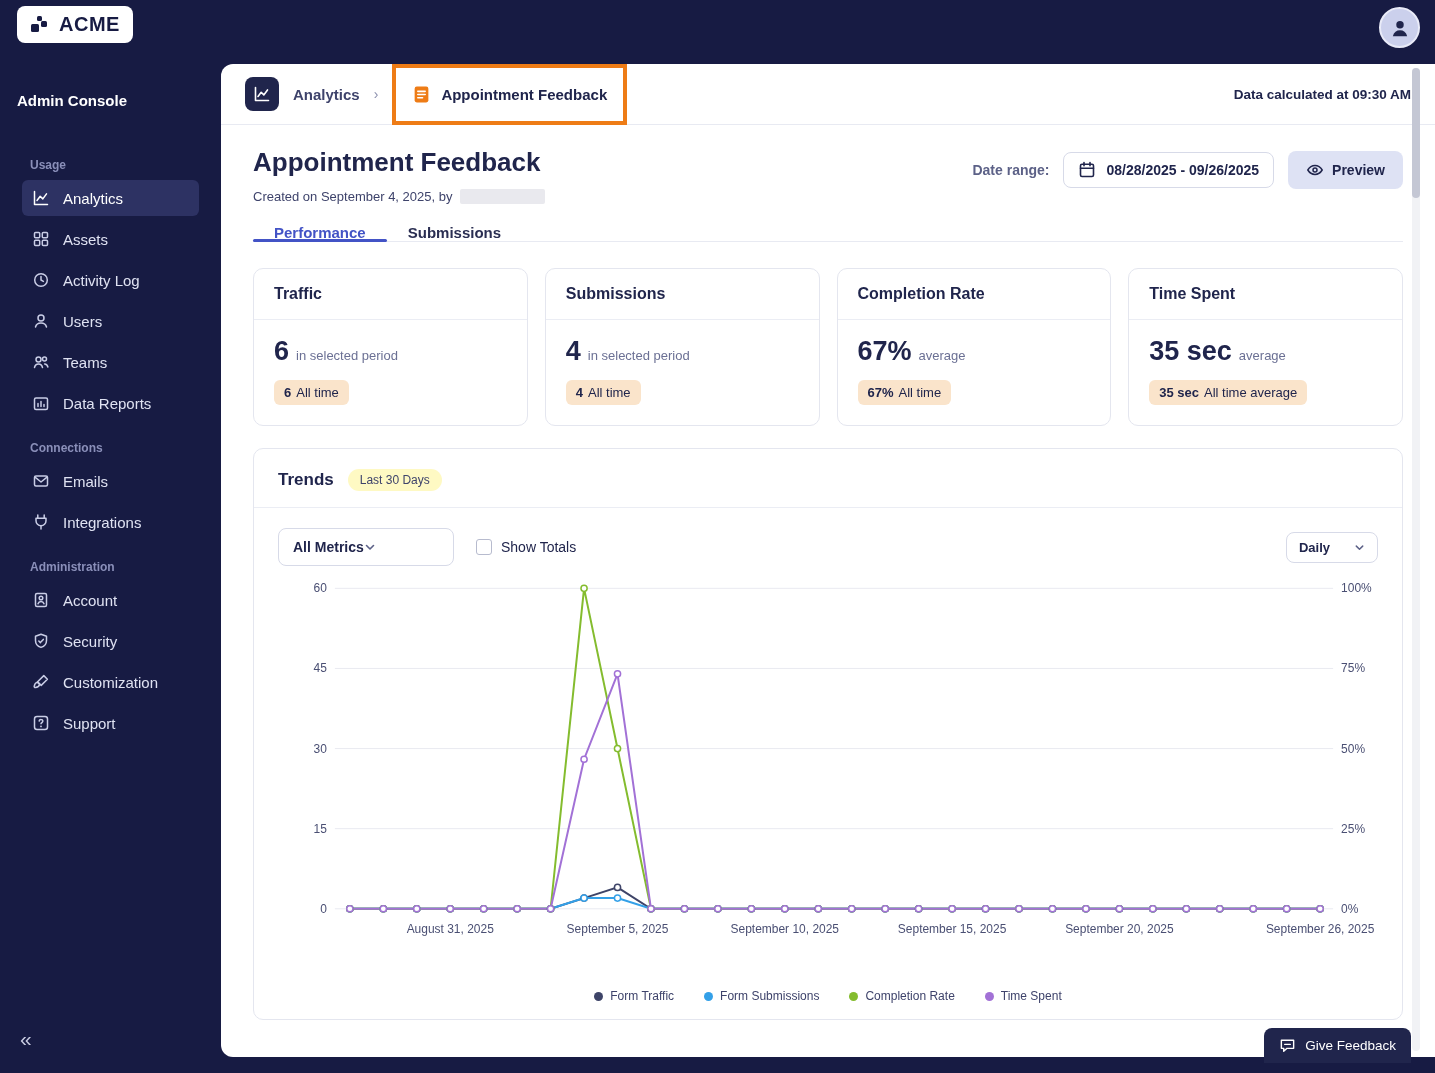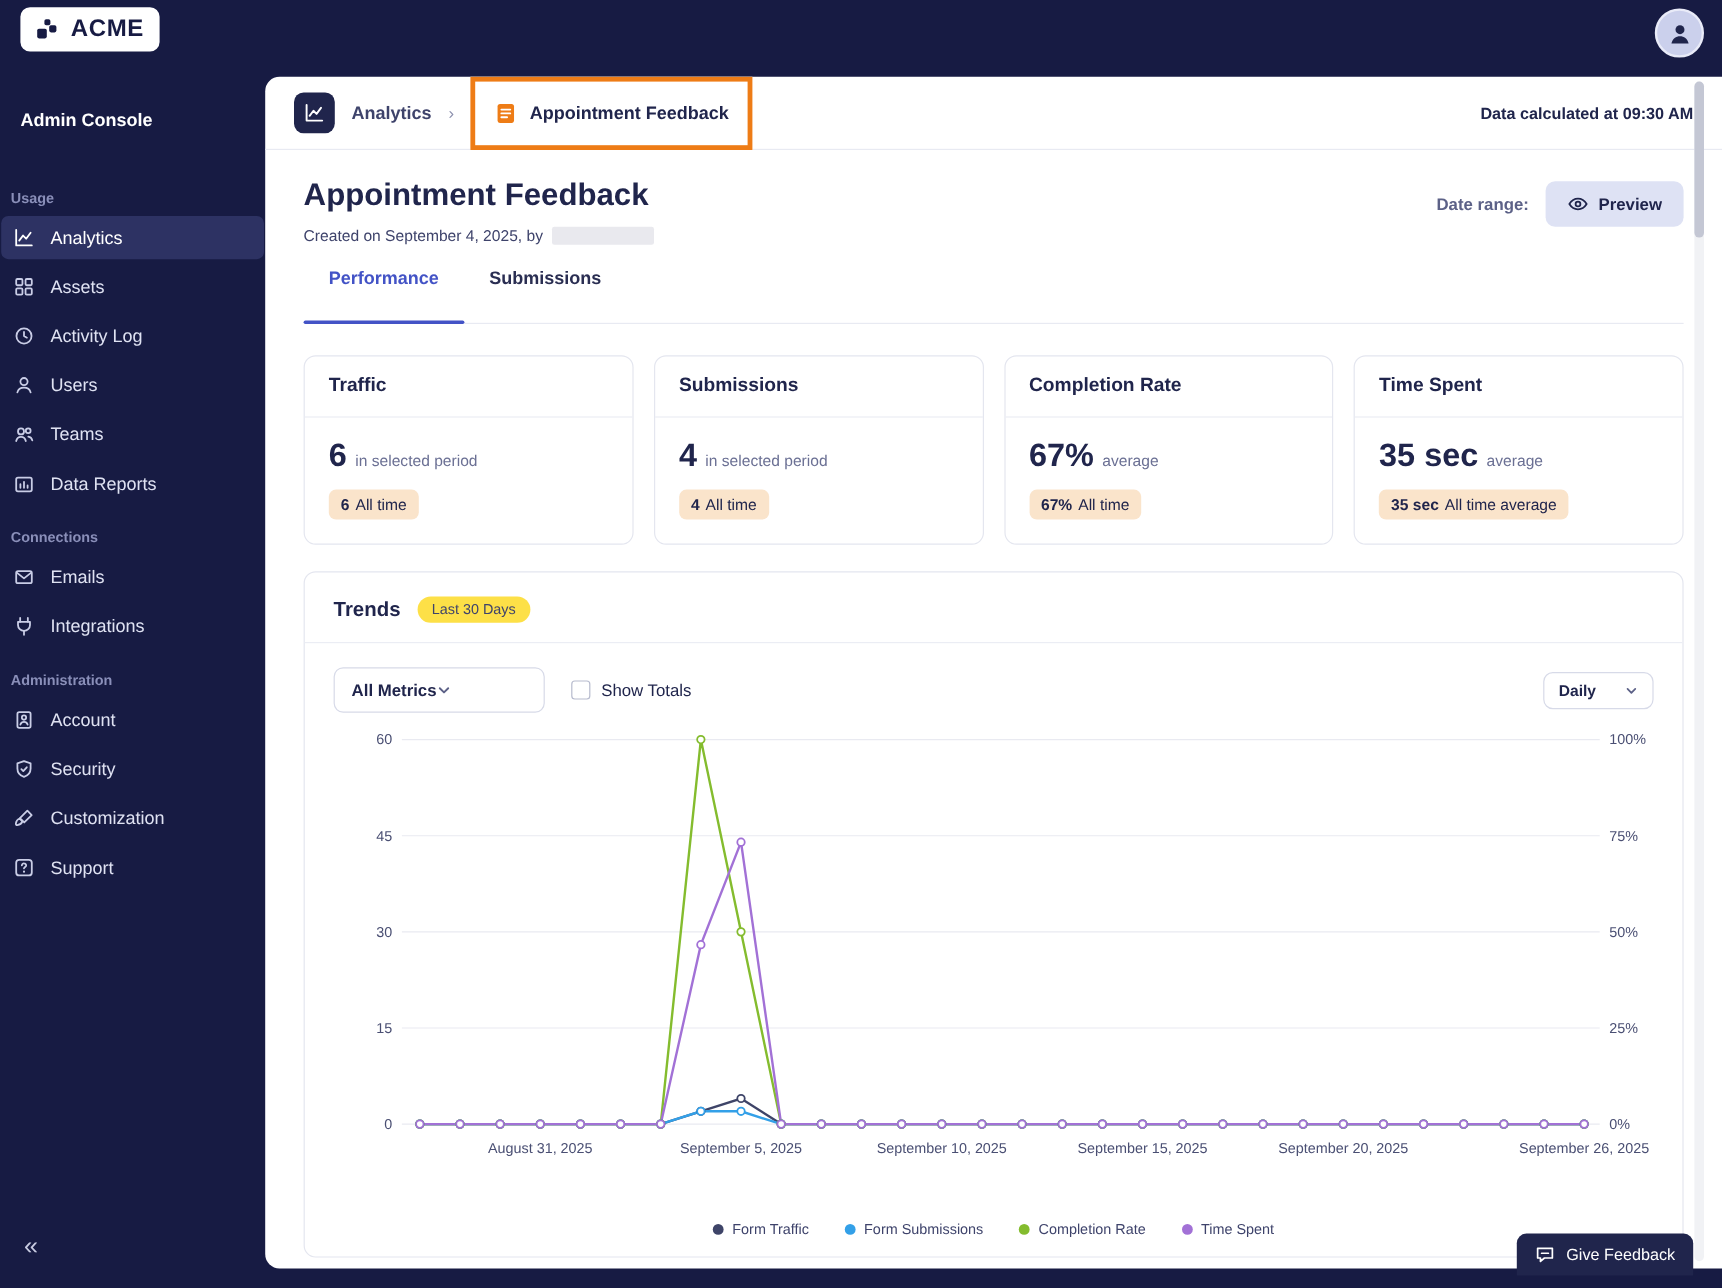--- a/index.html
+++ b/index.html
@@ -10,21 +10,21 @@
     font-family: "Liberation Sans", sans-serif;
     overflow: hidden;
     color: #20254C;
   }
   
   .sidebar { position:absolute; left:0; top:0; width:221px; height:100%; }
   .logo { position:absolute; left:17px; top:6px; background:#fff; border-radius:8px;
           padding:7px 13px; display:flex; align-items:center; gap:7px; cursor:pointer; }
   .logo-text { color:#171B43; font-weight:bold; font-size:20px; letter-spacing:.5px; }
   .console-title { position:absolute; left:17px; top:92px; color:#fff; font-size:15px; font-weight:bold; }
-  .nav { position:absolute; top:138px; left:0; right:0; padding:0 1px; }
+  .nav { position:absolute; top:138px; left:0; right:0; padding:0 22px; }
   .nav-label { color:#8A8FB9; font-size:12px; font-weight:bold; margin:20px 8px 8px; }
   .nav-item { display:flex; align-items:center; gap:13px; padding:9px 10px; margin-bottom:5px;
               color:#DFE2F2; font-size:15px; border-radius:6px; cursor:pointer; }
   .nav-item svg { color:#C9CDE6; flex:0 0 auto; }
   .nav-item.active { background:#2D3263; color:#fff; }
   .nav-item.active svg { color:#fff; }
   .collapse { position:absolute; left:20px; bottom:22px; font-size:21px; color:#C9CCE2; cursor:pointer; }
   
   .avatar { position:absolute; top:7px; right:15px; width:41px; height:41px; border-radius:50%;
             background:#CBD0EC; border:2px solid #E9EBF8; display:flex; align-items:center;
@@ -48,40 +48,40 @@
   .created-row { margin-top:11px; font-size:13px; color:#3E436B; display:flex; align-items:center; gap:8px; }
   .redacted { width:85px; height:15px; background:#E9E9EE; border-radius:2px; }
   .title-actions { display:flex; align-items:center; gap:14px; margin-top:4px; }
   .dr-label { font-size:14px; color:#5C6187; font-weight:600; }
   .date-input { display:flex; align-items:center; gap:10px; border:1px solid #D7DAE8; border-radius:8px;
                 padding:8px 14px; font-size:14px; font-weight:600; color:#20254C; cursor:pointer; }
   .preview-btn { display:flex; align-items:center; gap:8px; background:#DEE2F4; border:none;
                  border-radius:8px; padding:10px 18px; font-family:inherit; font-size:14px;
                  font-weight:bold; color:#20254C; cursor:pointer; }
   .tabs { display:flex; margin-top:20px; border-bottom:1px solid #E8EAF2; }
-  .tab { padding:0 21px 28px; font-size:15px; font-weight:600; color:#2A2E52; cursor:pointer; position:relative; }
+  .tab { padding:0 21px 0; font-size:15px; font-weight:600; color:#2A2E52; cursor:pointer; position:relative; }
   .tab.active { color:#4353C6; }
   .tab.active::after { content:""; position:absolute; left:0; right:0; bottom:-1px; height:3px;
                        background:#4353C6; border-radius:2px; }
   .stats { display:grid; grid-template-columns:repeat(4,1fr); gap:17px; margin-top:26px; }
   .stat-card { border:1px solid #E4E6EF; border-radius:10px; background:#fff; }
   .stat-head { padding:16px 20px; font-size:16px; font-weight:bold; color:#20254C;
                border-bottom:1px solid #EBEDF4; }
   .stat-body { padding:16px 20px 20px; }
   .stat-line { display:flex; align-items:baseline; gap:7px; }
   .stat-value { font-size:27px; font-weight:bold; color:#20254C; }
   .stat-caption { font-size:13px; color:#6B7094; }
   .stat-badge { display:inline-flex; gap:5px; margin-top:13px; background:#FAE4CB; border-radius:6px;
                 padding:5px 10px; font-size:13px; color:#20254C; }
   .stat-badge .b { font-weight:bold; }
   .trends { border:1px solid #E4E6EF; border-radius:10px; margin-top:22px; background:#fff; }
   .trends-head { display:flex; align-items:center; gap:14px; padding:20px 24px 16px;
                  border-bottom:1px solid #EBEDF4; }
   .trends-title { font-size:17px; font-weight:bold; color:#20254C; }
-  .pill { background:#fde047; border-radius:12px; padding:4px 12px; font-size:12px; color:#3E436B; }
+  .pill { background:#fef9c3; border-radius:12px; padding:4px 12px; font-size:12px; color:#3E436B; }
   .controls { display:flex; align-items:center; gap:22px; padding:20px 24px 0; }
   .select { display:flex; align-items:center; border:1px solid #D7DAE8; border-radius:8px; cursor:pointer; }
   .metrics-select { width:176px; padding:10px 14px; font-size:14px;
                     font-weight:bold; color:#20254C; }
   .show-totals { display:flex; align-items:center; gap:9px; font-size:14px; color:#20254C; cursor:pointer; }
   .checkbox { width:16px; height:16px; border:1.5px solid #B7BBCE; border-radius:3px; background:#fff; }
   .interval-select { margin-left:auto; padding:7px 12px; gap:24px; font-size:13px; font-weight:600; color:#20254C; }
   .chart-wrap { padding-top:6px; }
   #trend-chart { display:block; margin:0 auto; }
   .tick { font-size:12px; fill:#4A4F73; font-family:"Liberation Sans",sans-serif; }
@@ -247,20 +247,27 @@
     <div class="title-row">
       <div>
         <h1>Appointment Feedback</h1>
         <div class="created-row">
           <span>Created on September 4, 2025, by</span>
           <span class="redacted"></span>
         </div>
       </div>
       <div class="title-actions">
         <span class="dr-label">Date range:</span>
+        <div class="date-input">
+          <svg width="18" height="18" viewBox="0 0 18 18" fill="none" stroke="#20254C" stroke-width="1.6" stroke-linecap="round" stroke-linejoin="round">
+              <rect x="2.5" y="3.2" width="13" height="12.3" rx="1.5"></rect>
+              <path d="M2.5 7.2h13M6 1.5v3.2M12 1.5v3.2"></path>
+            </svg>
+          <span>08/28/2025 - 09/26/2025</span>
+        </div>
         <button class="preview-btn">
           <svg width="18" height="18" viewBox="0 0 18 18" fill="none" stroke="#20254C" stroke-width="1.5" stroke-linecap="round" stroke-linejoin="round">
               <path d="M1.8 9s2.7-4.4 7.2-4.4S16.2 9 16.2 9 13.5 13.4 9 13.4 1.8 9 1.8 9z"></path>
               <circle cx="9" cy="9" r="2"></circle>
             </svg>
           <span>Preview</span>
         </button>
       </div>
     </div>
 

